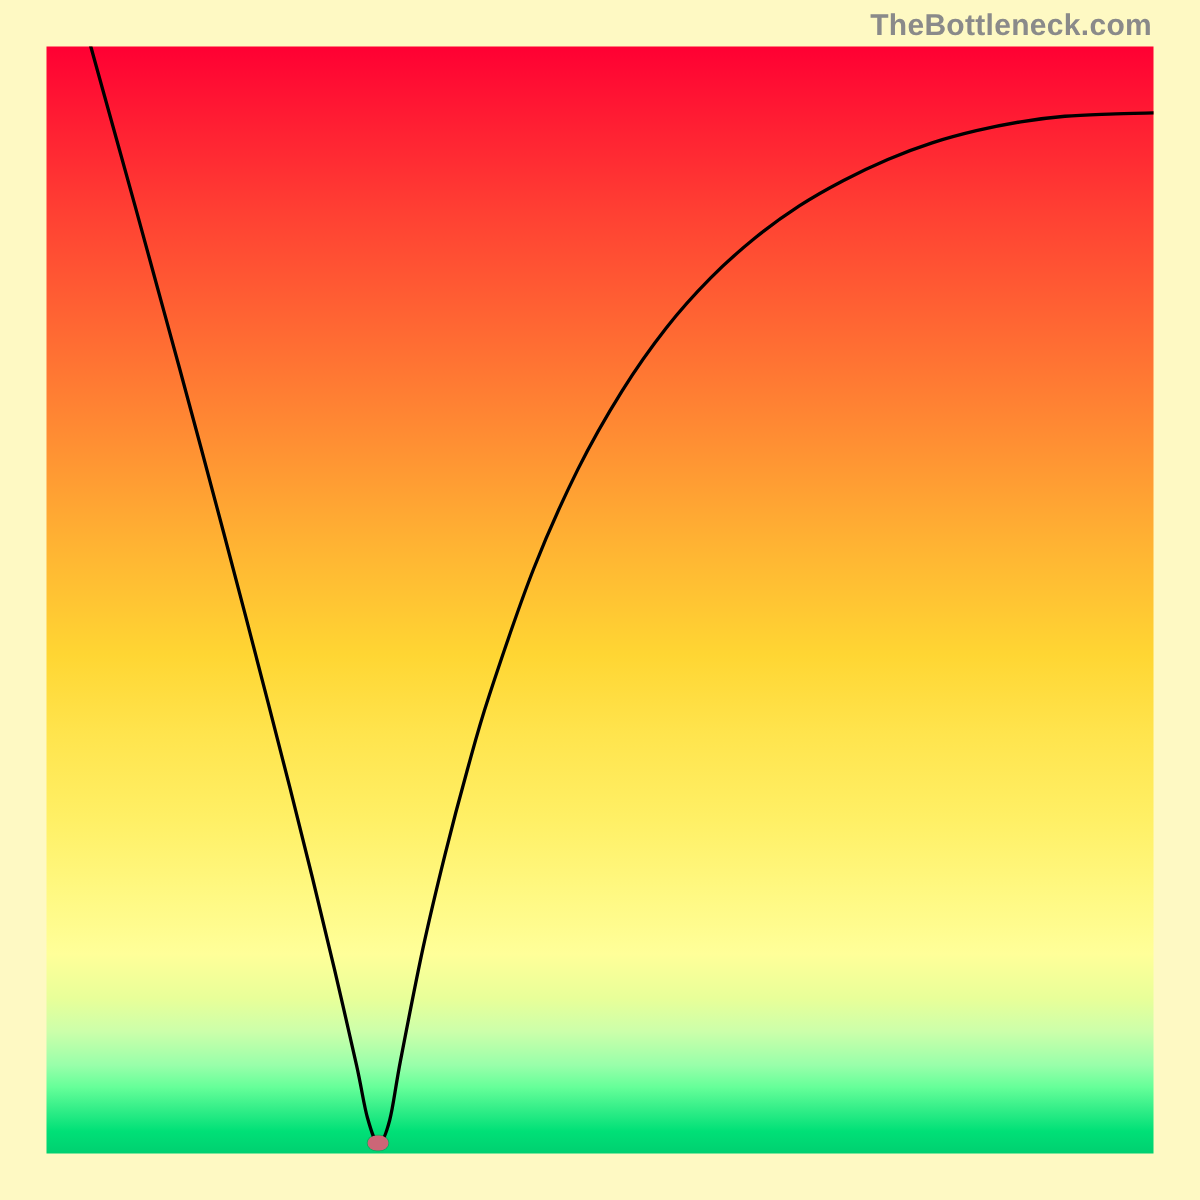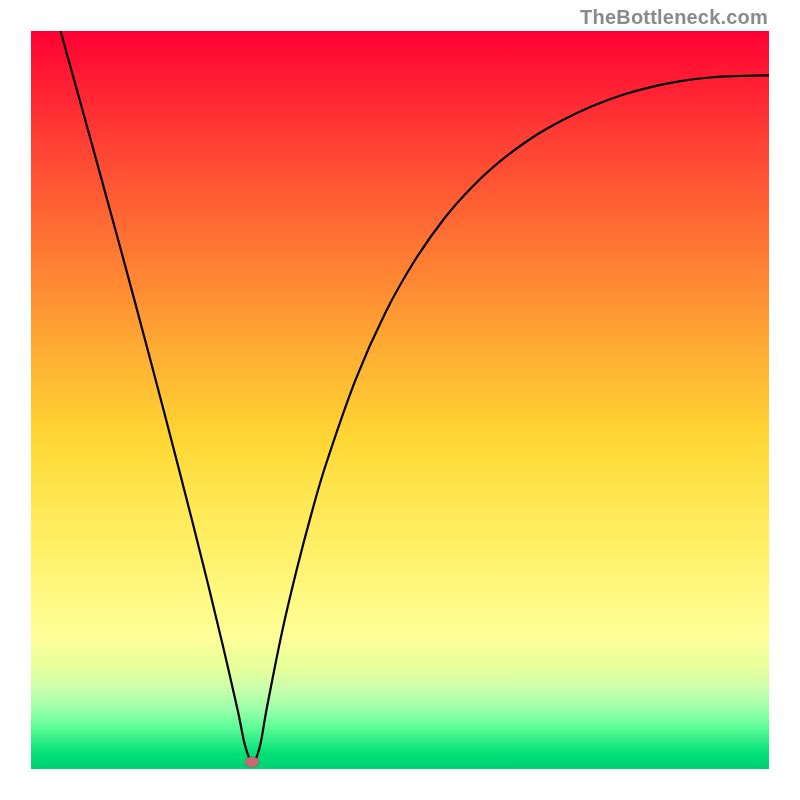--- a/index.html
+++ b/index.html
@@ -1,21 +1,21 @@
 <!DOCTYPE html>
 <html><head>
 <meta charset="utf-8">
 <style>
   * { margin: 0; padding: 0; box-sizing: border-box; }
   html, body { width: 800px; height: 800px; overflow: hidden; background: #000; }
   .container {
     position: relative;
     width: 800px;
     height: 800px;
-    background: #ffffff;
+    background: #fef9c3;
   }
   .plot-area {
     position: absolute;
     left: 31px;
     top: 31px;
     width: 738px;
     height: 738px;
     background: linear-gradient(to bottom,
       #ff0033 0%,
       #ff1a33 6%,

